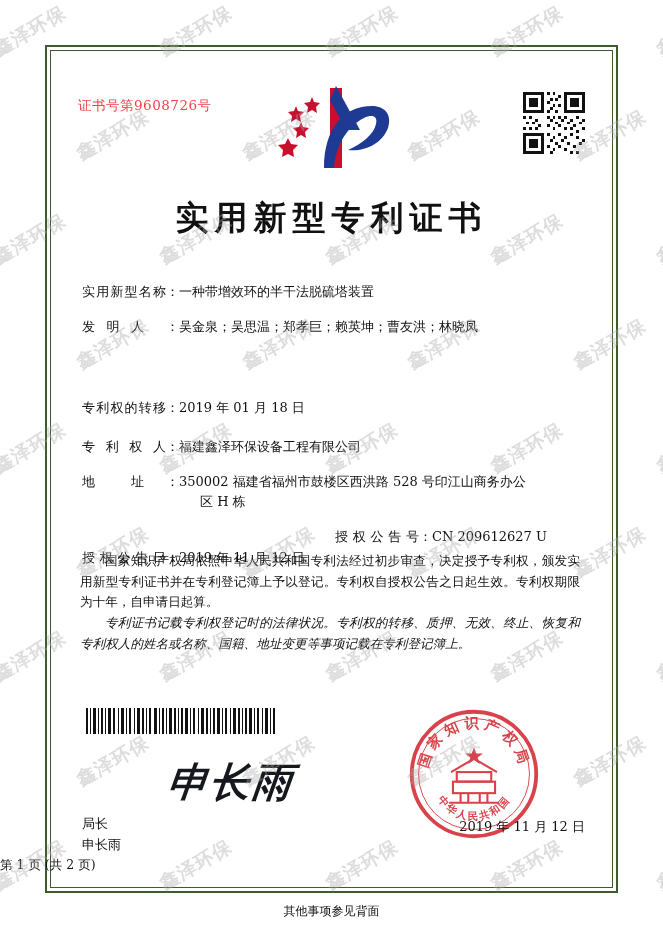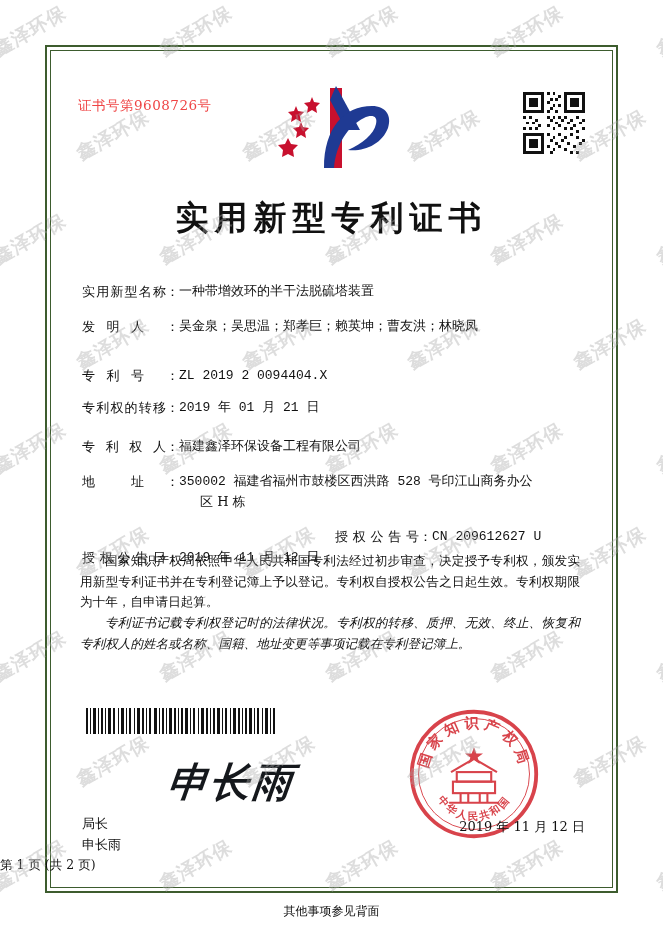--- a/index.html
+++ b/index.html
@@ -96,21 +96,21 @@
     color: #111;
     line-height: 20px;
   }
   .flabel {
     display: inline-block;
     text-align: justify;
     text-align-last: justify;
     vertical-align: top;
   }
   .fcolon { display: inline-block; }
-  .fvalue { display: inline-block; vertical-align: top; font-family: Liberation Mono, monospace; }
+  .fvalue { display: inline-block; vertical-align: top; }
 
   #f-name   { left: 82px; top: 282px; width: 480px; }
   #f-inv    { left: 82px; top: 317px; width: 480px; }
   #f-patno  { left: 82px; top: 366px; width: 480px; }
   #f-appdate{ left: 82px; top: 398px; width: 480px; }
   #f-owner  { left: 82px; top: 437px; width: 480px; }
   #f-addr   { left: 82px; top: 472px; width: 470px; }
   #f-grant  { left: 82px; top: 548px; width: 250px; }
   #f-annno  { left: 335px; top: 527px; width: 250px; }
   .lab-5 { width: 62px; }
@@ -297,26 +297,23 @@
   <div id="main-title">实用新型专利证书</div>
 
   <div class="field" id="f-name">
     <span class="flabel" style="width:84px">实用新型名称</span><span class="fcolon">：</span><span class="fvalue">一种带增效环的半干法脱硫塔装置</span>
   </div>
 
   <div class="field" id="f-inv">
     <span class="flabel lab-5">发明人</span><span class="fcolon" style="padding-left:22px">：</span><span class="fvalue">吴金泉；吴思温；郑孝巨；赖英坤；曹友洪；林晓凤</span>
   </div>
 
-  <div class="field" id="f-patno">
-    <span class="flabel lab-5">专利号</span><span class="fcolon" style="padding-left:22px">：</span><span class="fvalue">ZL 2019 2 0094404.X</span>
-  </div>
 
   <div class="field" id="f-appdate">
-    <span class="flabel" style="width:84px">专利权的转移</span><span class="fcolon">：</span><span class="fvalue">2019 年 01 月 21 日</span>
+    <span class="flabel" style="width:84px">专利权的转移</span><span class="fcolon">：</span><span class="fvalue">2019 年 01 月 18 日</span>
   </div>
 
   <div class="field" id="f-owner">
     <span class="flabel" style="width:84px">专利权人</span><span class="fcolon">：</span><span class="fvalue">福建鑫泽环保设备工程有限公司</span>
   </div>
 
   <div class="field" id="f-addr">
     <span class="flabel lab-addr">地址</span><span class="fcolon" style="padding-left:22px">：</span><span class="fvalue">350002 福建省福州市鼓楼区西洪路 528 号印江山商务办公</span>
     <span class="addr-line2">区 H 栋</span>
   </div>

